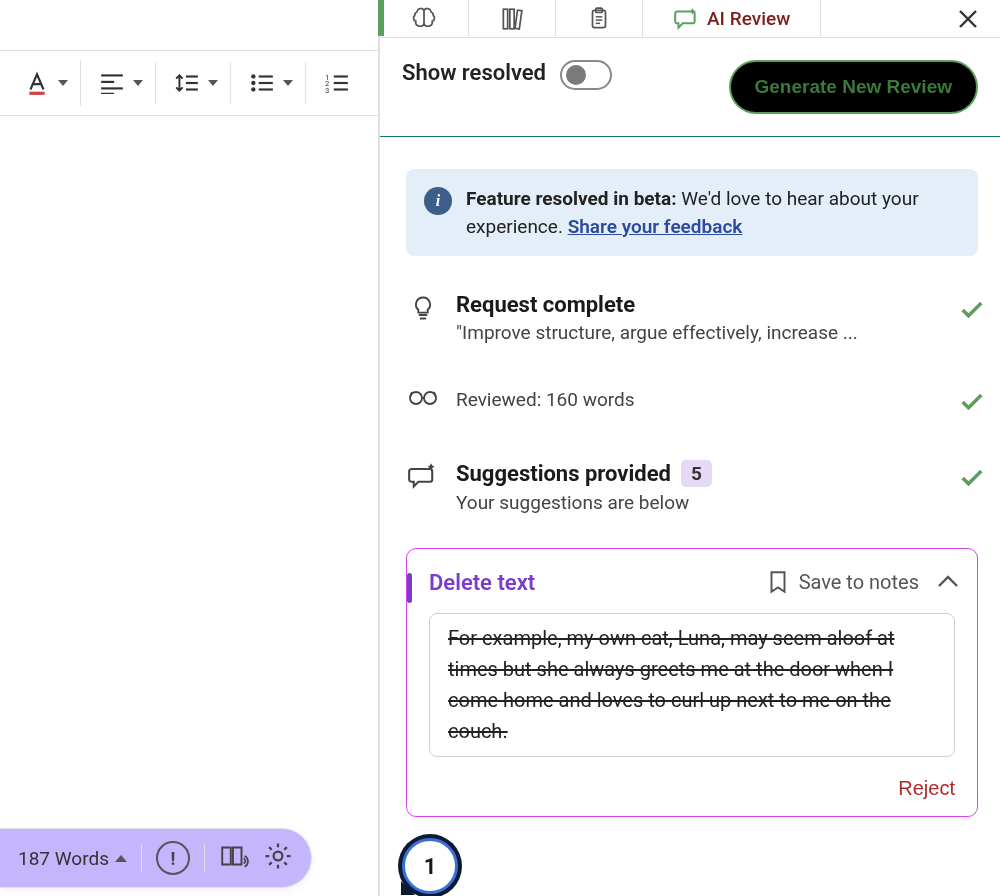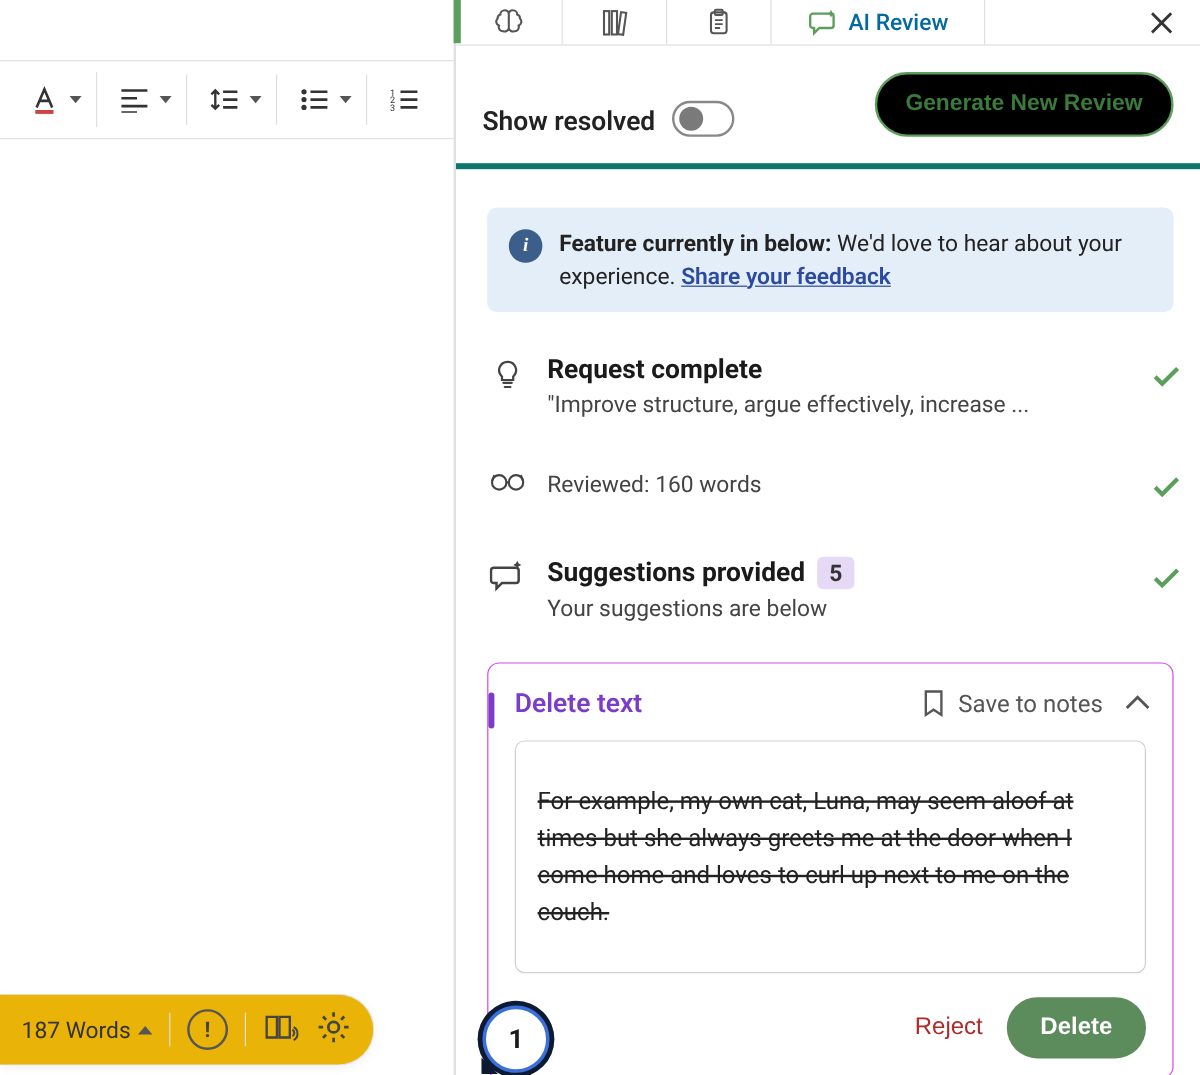--- a/index.html
+++ b/index.html
@@ -81,45 +81,45 @@
       justify-content: center;
       gap: 8px;
       border-right: 1px solid #e0e0e0;
       padding: 0 30px;
       cursor: pointer;
       font-size: 19px;
       font-weight: 500;
       color: #4a4a4a;
     }
     .tab.active { 
-      color: #0369a1; 
+      color: #7f1d1d; 
     }
     .tab-indicator {
       position: absolute;
       left: -2px;
       top: 0;
       width: 6px;
       height: 36px;
       background: #5c9e5c;
     }
     .tab-close {
       margin-left: auto;
       padding: 0 20px;
       display: flex;
       align-items: center;
       cursor: pointer;
     }
 
     
     .panel-header {
       display: flex;
-      align-items: flex-end;
+      align-items: flex-start;
       padding: 22px 22px 22px 22px;
       gap: 14px;
-      border-bottom: 5px solid #0f766e;
+      border-bottom: 1px solid #0f766e;
     }
     .show-resolved-label {
       font-size: 22px;
       font-weight: 600;
       color: #222;
     }
     .toggle {
       width: 52px;
       height: 30px;
       border-radius: 15px;
@@ -269,21 +269,21 @@
       cursor: pointer;
     }
     .collapse-caret {
       margin-left: 18px;
       cursor: pointer;
     }
     .suggestion-body {
       margin: 14px 22px 0 22px;
       border: 1px solid #cfcfcf;
       border-radius: 8px;
-      padding: 34px 18px;
+      padding: 9px 18px;
     }
     .deleted-text {
       font-size: 20px;
       line-height: 1.55;
       color: #222;
       text-decoration: line-through;
     }
     .suggestion-actions {
       display: flex;
       justify-content: flex-end;
@@ -312,21 +312,21 @@
 
     
     .bottom-bar {
       position: absolute;
       left: 0;
       bottom: 8px;
       display: flex;
       align-items: center;
       gap: 14px;
       padding: 12px 18px;
-      background: #eab308;
+      background: #c4b5fd;
       border: 1px solid #e4e4e4;
       border-left: none;
       border-radius: 0 32px 32px 0;
       box-shadow: 0 2px 8px rgba(0,0,0,0.06);
     }
     .wordcount {
       font-size: 19px;
       color: #333;
       display: flex;
       align-items: center;
@@ -497,21 +497,21 @@
     <span class="show-resolved-label">Show resolved</span>
     <div class="toggle">
       <div class="toggle-knob"></div>
     </div>
     <button class="generate-btn">Generate New Review</button>
   </div>
 
   <div class="info-banner">
     <div class="info-icon">i</div>
     <div class="info-text">
-      <b>Feature currently in below:</b><span> We'd love to hear about your experience. </span><span class="info-link">Share your feedback</span>
+      <b>Feature resolved in beta:</b><span> We'd love to hear about your experience. </span><span class="info-link">Share your feedback</span>
     </div>
   </div>
 
   <div class="status-list">
     <div class="status-item">
       <div class="status-icon-box">
         <svg width="28" height="28" viewBox="0 0 24 24">
           <path d="M12 3a6 6 0 0 0-4 10.5V16h8v-2.5A6 6 0 0 0 12 3Zm-3 15h6m-5 3h4" stroke="#444" stroke-width="1.6" fill="none" stroke-linecap="round"></path>
         </svg>
       </div>
@@ -580,21 +580,20 @@
         <svg width="22" height="14" viewBox="0 0 22 14">
           <path d="M2 12 L11 3 L20 12" stroke="#555" stroke-width="2.4" fill="none"></path>
         </svg>
       </div>
     </div>
     <div class="suggestion-body">
       <div class="deleted-text">For example, my own cat, Luna, may seem aloof at times but she always greets me at the door when I come home and loves to curl up next to me on the couch.</div>
     </div>
     <div class="suggestion-actions">
       <button class="reject-btn">Reject</button>
-      <button class="delete-btn">Delete</button>
     </div>
   </div>
 </div>
 
 <div class="bottom-bar">
   <div class="wordcount">
     <span>187 Words</span>
     <span class="up-caret"></span>
   </div>
   <div class="divider-v"></div>

